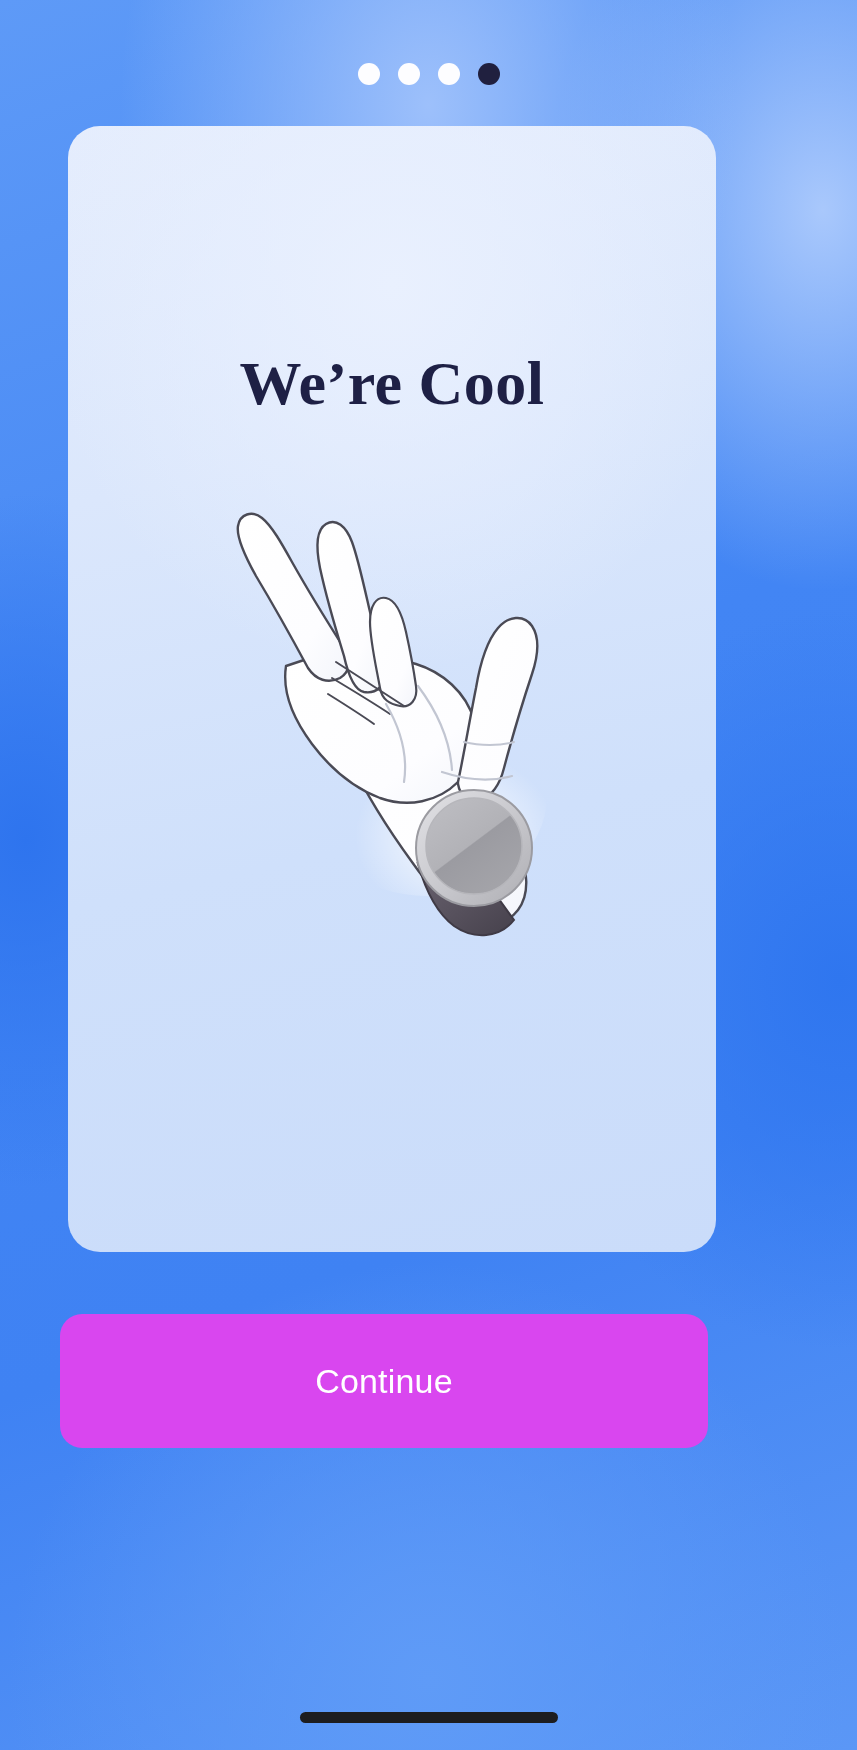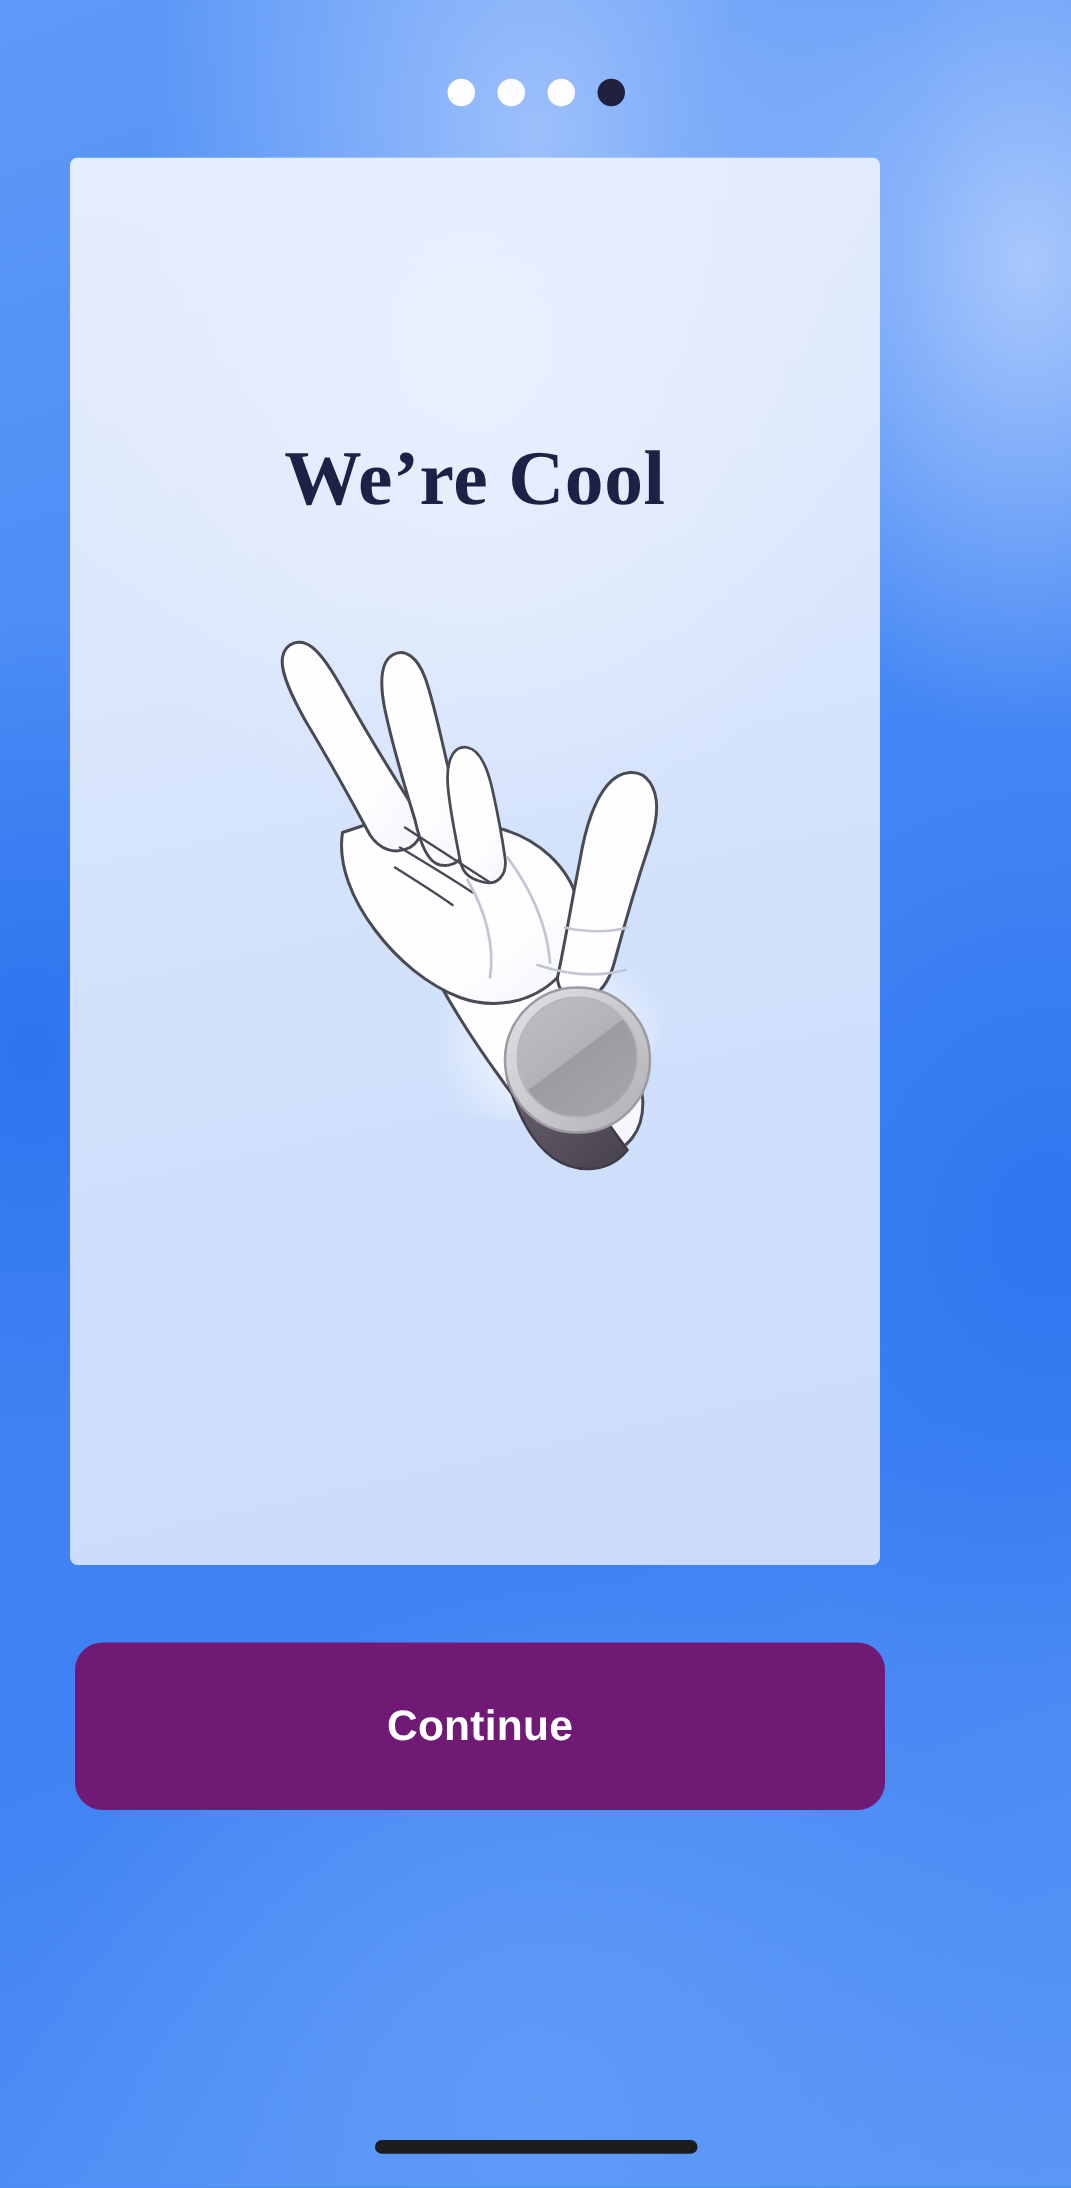--- a/index.html
+++ b/index.html
@@ -34,22 +34,22 @@
   .dots {
     position:absolute; top:63px; left:0; right:0;
     display:flex; justify-content:center; align-items:center; gap:18px;
   }
   .dot { width:22px; height:22px; border-radius:50%; background:#fdfdff; }
   .dot.active { background:#20203f; }
 
   
   .card {
     position:absolute;
-    left:56px; top:126px; width:648px; height:1126px;
-    border-radius:6px;
+    left:68px; top:126px; width:648px; height:1126px;
+    border-radius:32px;
     background:
       radial-gradient(ellipse 75% 48% at 50% 14%, #e9f0fe 0%, rgba(233,240,254,0) 72%),
       linear-gradient(168deg, #e5edfd 0%, #dbe7fc 30%, #cfe0fb 62%, #cadcfa 100%);
     overflow:hidden;
   }
 
   
   .title {
     position:absolute; top:222px; left:0; right:0;
     text-align:center;
@@ -82,25 +82,25 @@
   }
   .para:last-child { margin-bottom:0; }
   .para b { font-weight:700; }
 
   
   .cta {
     position:absolute;
     left:60px; top:1314px; width:648px; height:134px;
     border:none;
     border-radius:22px;
-    background:#701a75;
+    background:#d946ef;
     color:#ffffff;
     font-family:"Liberation Sans", sans-serif;
     font-size:34px;
-    font-weight:700;
+    font-weight:400;
     letter-spacing:0.2px;
     cursor:pointer;
     display:flex; align-items:center; justify-content:center;
   }
 
   
   .home-indicator {
     position:absolute;
     left:50%; transform:translateX(-50%);
     top:1712px; width:258px; height:11px;

